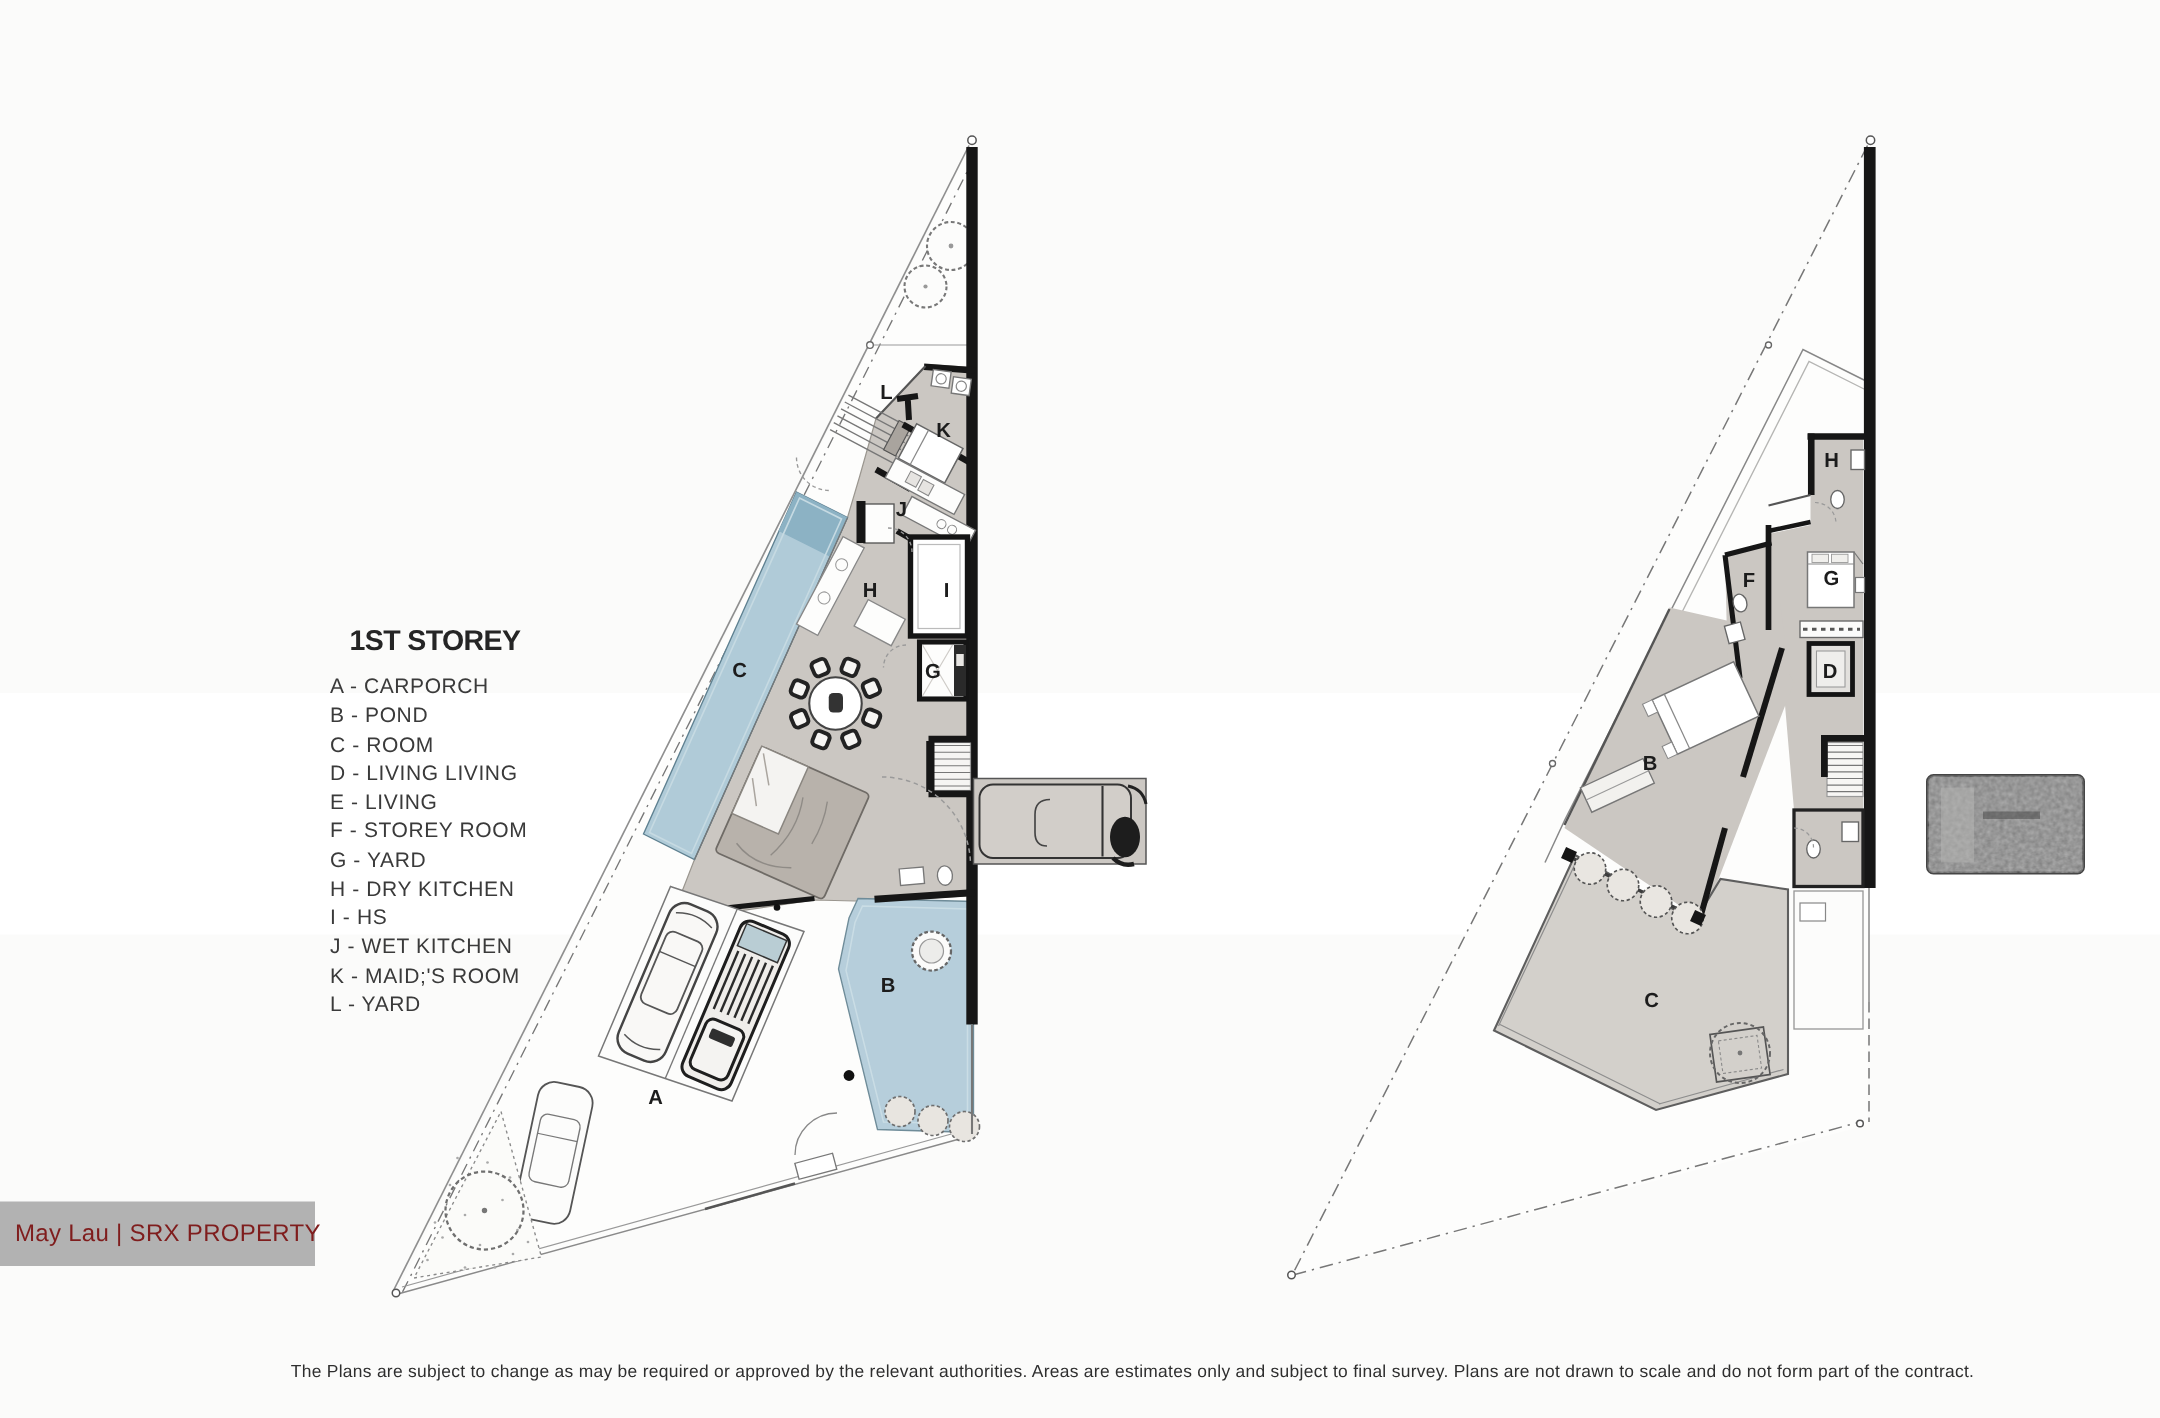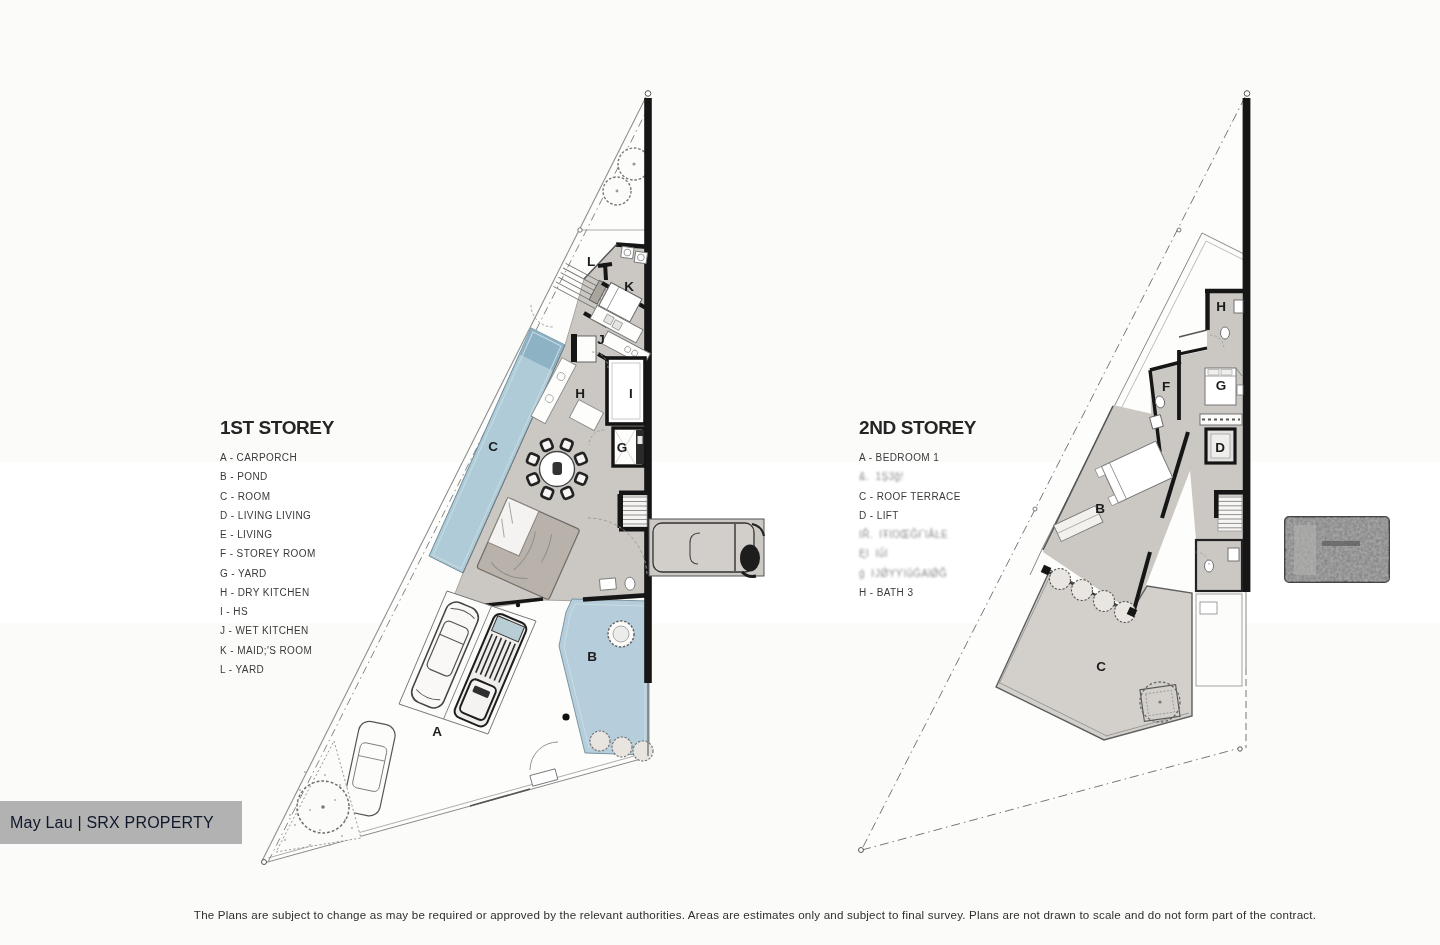--- a/index.html
+++ b/index.html
@@ -1,23 +1,23 @@
 <!DOCTYPE html>
 <html><head>
 <meta charset="utf-8">
 <style>
   html,body{margin:0;padding:0;}
   body{width:1440px;height:945px;background:#fbfbfa;font-family:"Liberation Sans",sans-serif;overflow:hidden;position:relative;}
   #page{position:absolute;left:0;top:0;width:1440px;height:945px;}
   .legend{position:absolute;color:#3a3a3a;}
-  .legend .ttl{font-weight:bold;font-size:19px;letter-spacing:-0.4px;color:#252525;margin:0 0 9px 0;}
-  .legend .it{font-size:10px;letter-spacing:.4px;line-height:19.25px;white-space:nowrap;}
+  .legend .ttl{font-weight:bold;font-size:19px;letter-spacing:-0.4px;color:#252525;margin:0 0 9px 13px;}
+  .legend .it{font-size:14px;letter-spacing:.4px;line-height:19.25px;white-space:nowrap;}
   .blur1{filter:blur(1.0px);opacity:.6;}
   .blur2{filter:blur(1.1px);opacity:.58;}
-  #wm{position:absolute;left:0;top:801px;width:242px;height:43px;background:#b2b2b2;color:#0f172a;font-size:16px;line-height:43px;white-space:nowrap;padding-left:10px;box-sizing:border-box;letter-spacing:.2px;}
+  #wm{position:absolute;left:0;top:801px;width:210px;height:43px;background:#b2b2b2;color:#7f1d1d;font-size:16px;line-height:43px;white-space:nowrap;padding-left:10px;box-sizing:border-box;letter-spacing:.2px;}
   #disc{position:absolute;left:35px;top:908px;width:1440px;text-align:center;font-size:11.6px;color:#2e2e2e;letter-spacing:.2px;}
 </style>
 </head>
 <body>
 <div id="page">
 
 <div style="position:absolute;left:0;top:462px;width:1440px;height:161px;background:#ffffff;"></div>
 <svg id="plans" width="1440" height="945" viewBox="0 0 1440 945" style="position:absolute;left:0;top:0;" fill="none">
 <defs>
 <filter id="noisef" x="0%" y="0%" width="100%" height="100%">
@@ -403,28 +403,17 @@
   <div class="it">E - LIVING</div>
   <div class="it">F - STOREY ROOM</div>
   <div class="it">G - YARD</div>
   <div class="it">H - DRY KITCHEN</div>
   <div class="it">I - HS</div>
   <div class="it">J - WET KITCHEN</div>
   <div class="it">K - MAID;'S ROOM</div>
   <div class="it">L - YARD</div>
 </div>
 
-<div class="legend" style="left:859px;top:417px;">
-  <div class="ttl">2ND STOREY</div>
-  <div class="it">A - BEDROOM 1</div>
-  <div class="it blur1">&amp;.&nbsp; 1Ș3ǧ!</div>
-  <div class="it">C - ROOF TERRACE</div>
-  <div class="it">D - LIFT</div>
-  <div class="it blur2">IŘ.&nbsp; IŦIŊŒǦłˆIǠĿE</div>
-  <div class="it blur2">ĘI&nbsp; IǘI</div>
-  <div class="it blur2">ǵ&nbsp; ŀJǾYƳIǖǴAǐǾǦ</div>
-  <div class="it">H - BATH 3</div>
-</div>
 
 <div id="wm">May Lau | SRX PROPERTY</div>
 
 <div id="disc">The Plans are subject to change as may be required or approved by the relevant authorities. Areas are estimates only and subject to final survey. Plans are not drawn to scale and do not form part of the contract.</div>
 </div>
 
 </body></html>

